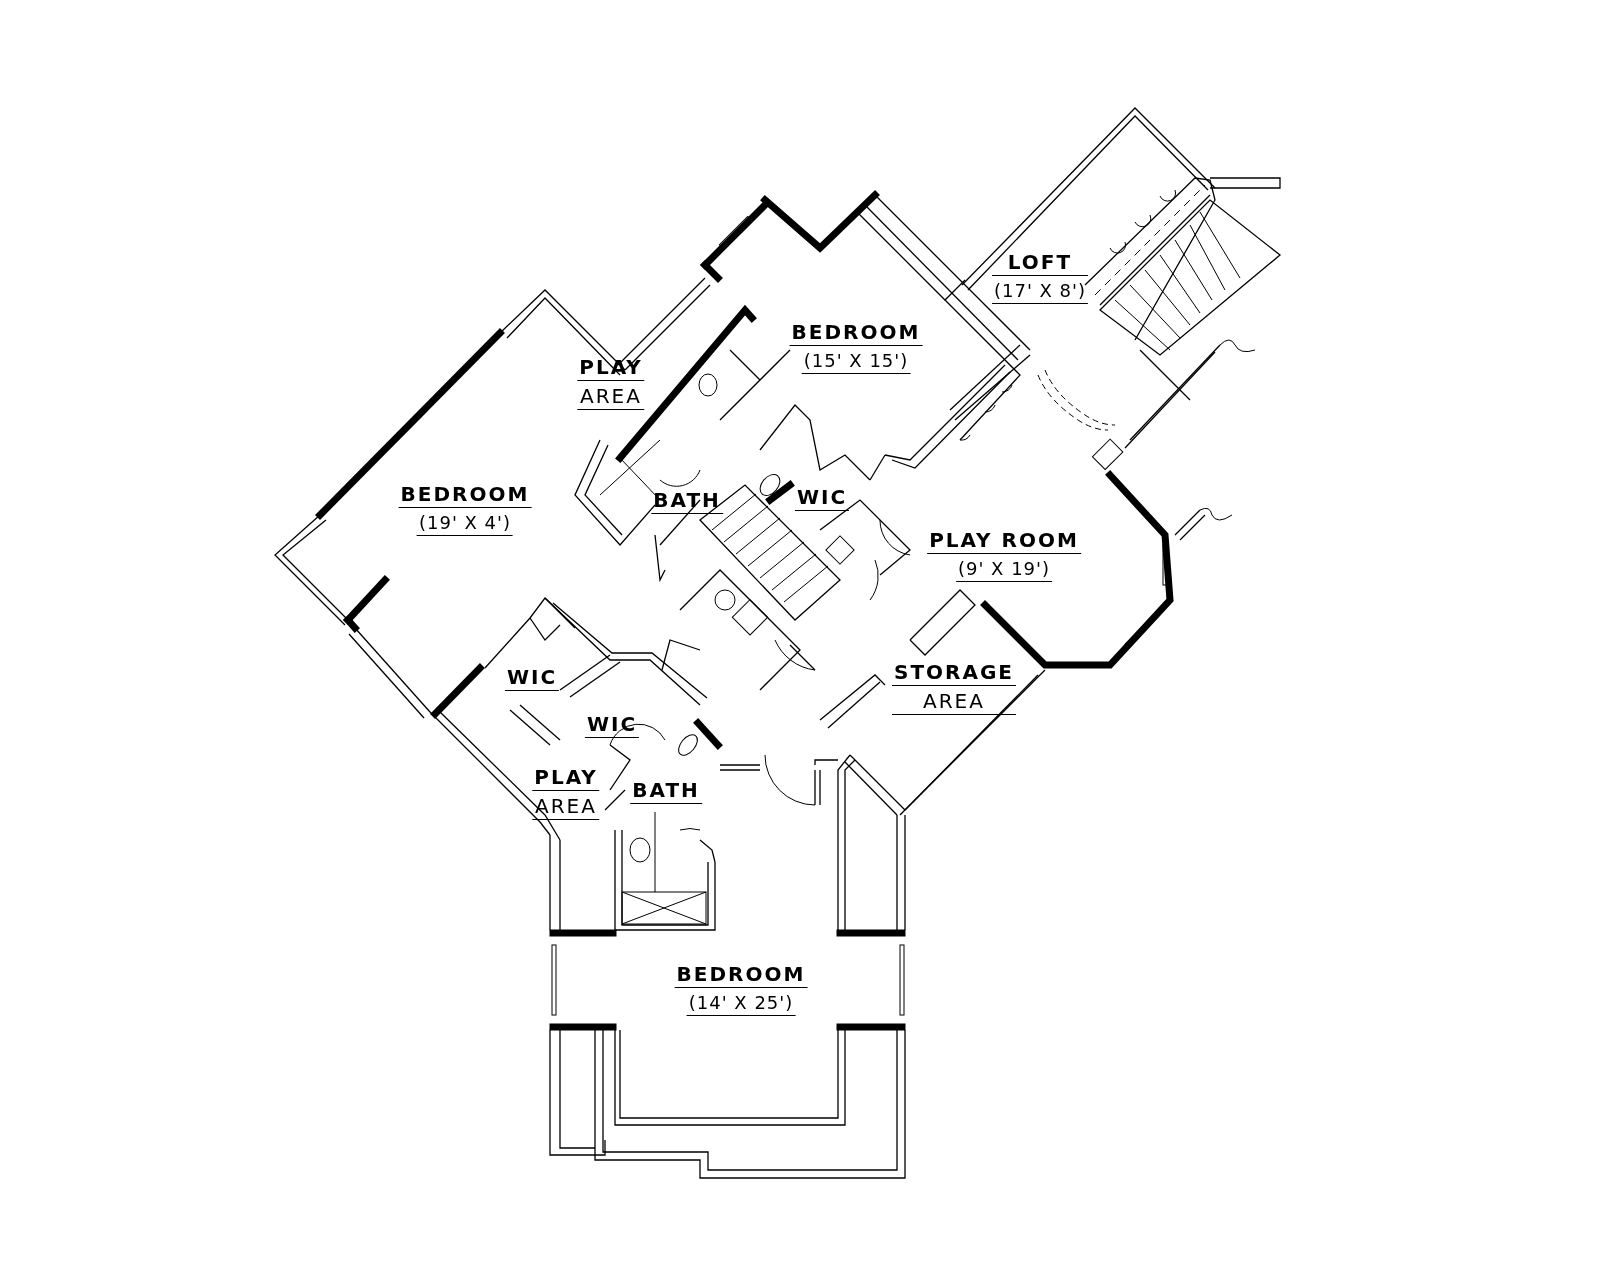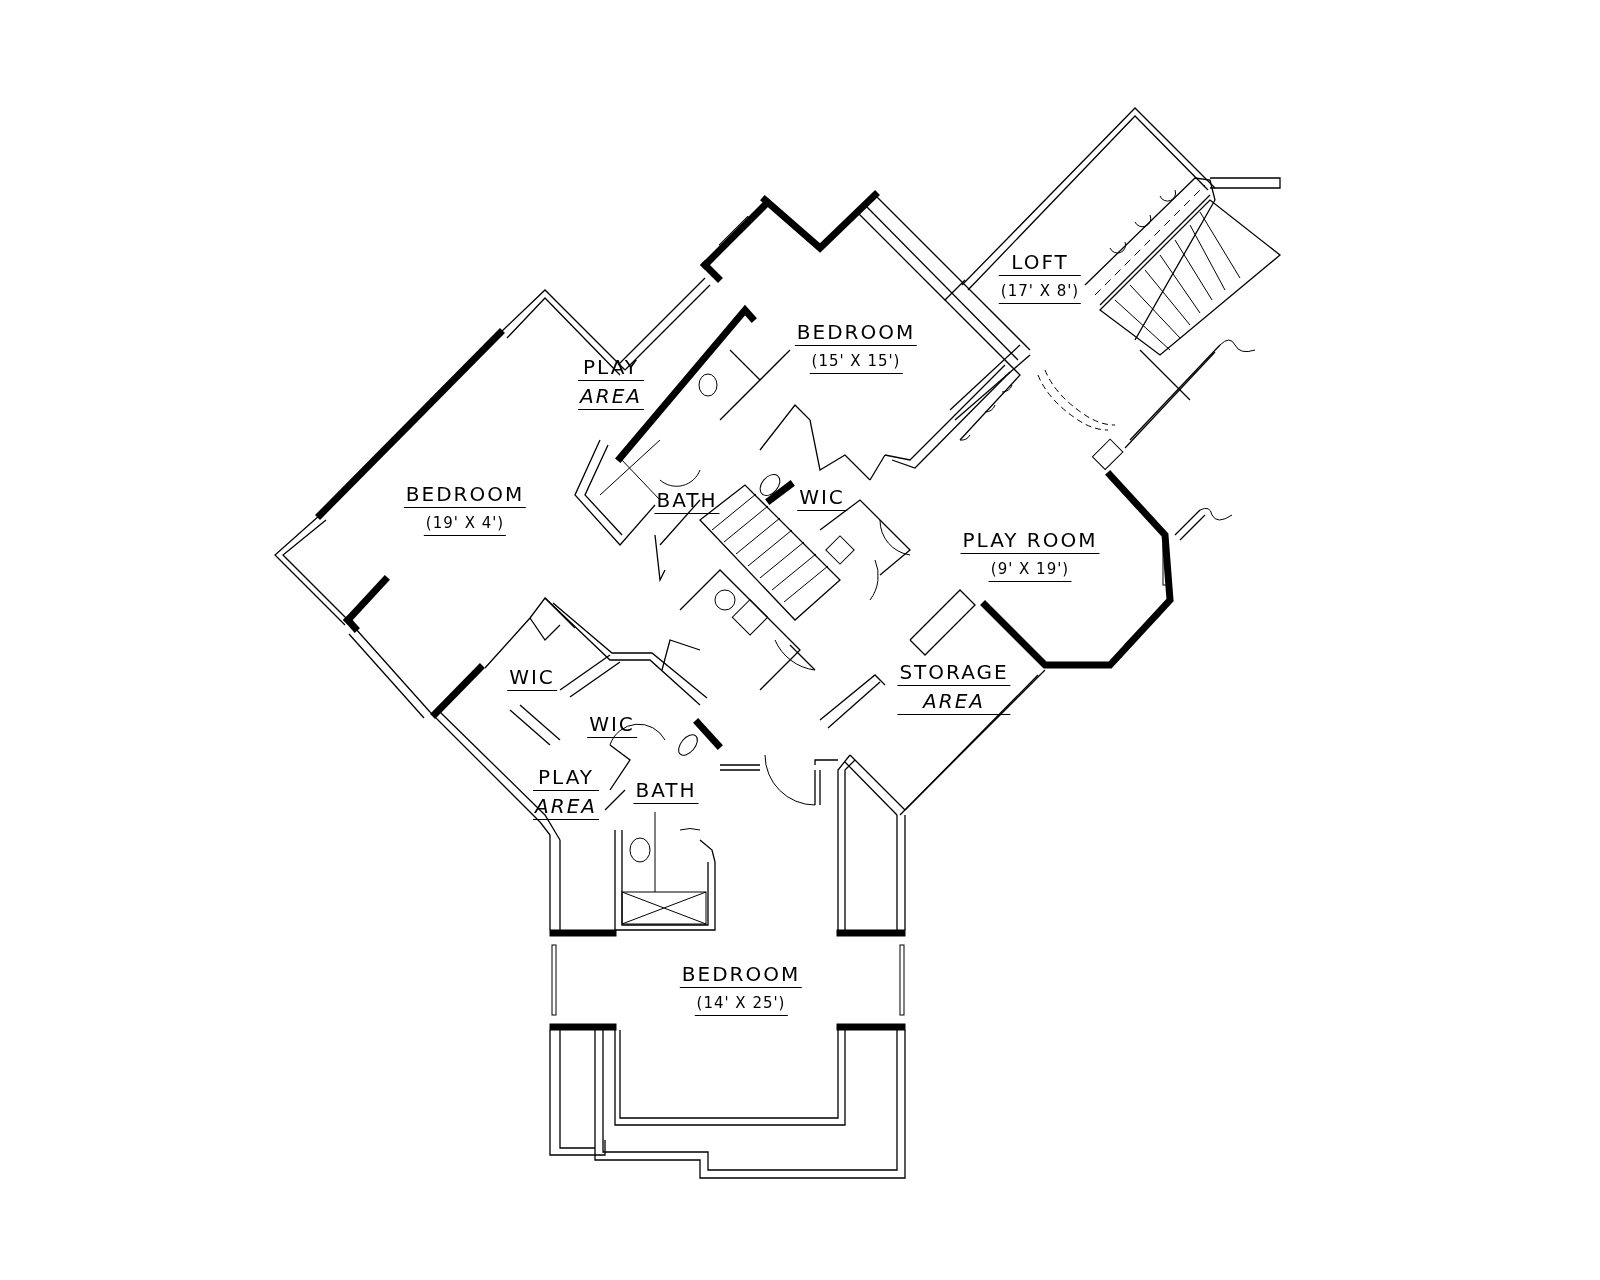--- a/index.html
+++ b/index.html
@@ -15,23 +15,23 @@
     font-family: "DejaVu Sans", sans-serif;
     font-size: 20px;
     font-weight: normal;
     letter-spacing: 2px;
     color: #000;
     text-align: center;
     line-height: 24px;
     white-space: nowrap;
     transform: translateX(-50%);
   }
-  .label .name { display: block; border-bottom: 1.5px solid #000; padding: 0 2px 1px; }
-  .label .dim { display: block; font-size: 15px; letter-spacing: 1px; border-bottom: 1.5px solid #000; margin: 3px auto 0; width: max-content; padding: 0 2px; }
-  .label .name2 { display: block; border-bottom: 1.5px solid #000; padding: 0 2px 1px; margin-top: 3px; font-style: italic; }
+  .label .name { display: block; border-bottom: 1.5px solid #000; padding: 0 2px 1px; font-weight: bold; }
+  .label .dim { display: block; font-size: 18px; letter-spacing: 1px; border-bottom: 1.5px solid #000; margin: 3px auto 0; width: max-content; padding: 0 2px; }
+  .label .name2 { display: block; border-bottom: 1.5px solid #000; padding: 0 2px 1px; margin-top: 3px; }
 </style>
 </head>
 <body>
 
 <svg id="plan" viewBox="0 0 1600 1280" xmlns="http://www.w3.org/2000/svg">
 
   <g>
     <polyline class="wall" points="550,835 550,930"></polyline>
     <polyline class="wall" points="560,840 560,930"></polyline>
     <polyline class="wall" points="550,1030 550,1155 605,1155 605,1140"></polyline>
@@ -230,21 +230,21 @@
 </div>
 
 <div class="label" style="left:687px; top:488px;">
   <span class="name">BATH</span>
 </div>
 
 <div class="label" style="left:822px; top:485px;">
   <span class="name">WIC</span>
 </div>
 
-<div class="label" style="left:1030px; top:528px;">
+<div class="label" style="left:1004px; top:528px;">
   <span class="name">PLAY ROOM</span>
   <span class="dim">(9' X 19')</span>
 </div>
 
 <div class="label" style="left:954px; top:660px;">
   <span class="name">STORAGE</span>
   <span class="name2">AREA</span>
 </div>
 
 <div class="label" style="left:532px; top:665px;">

